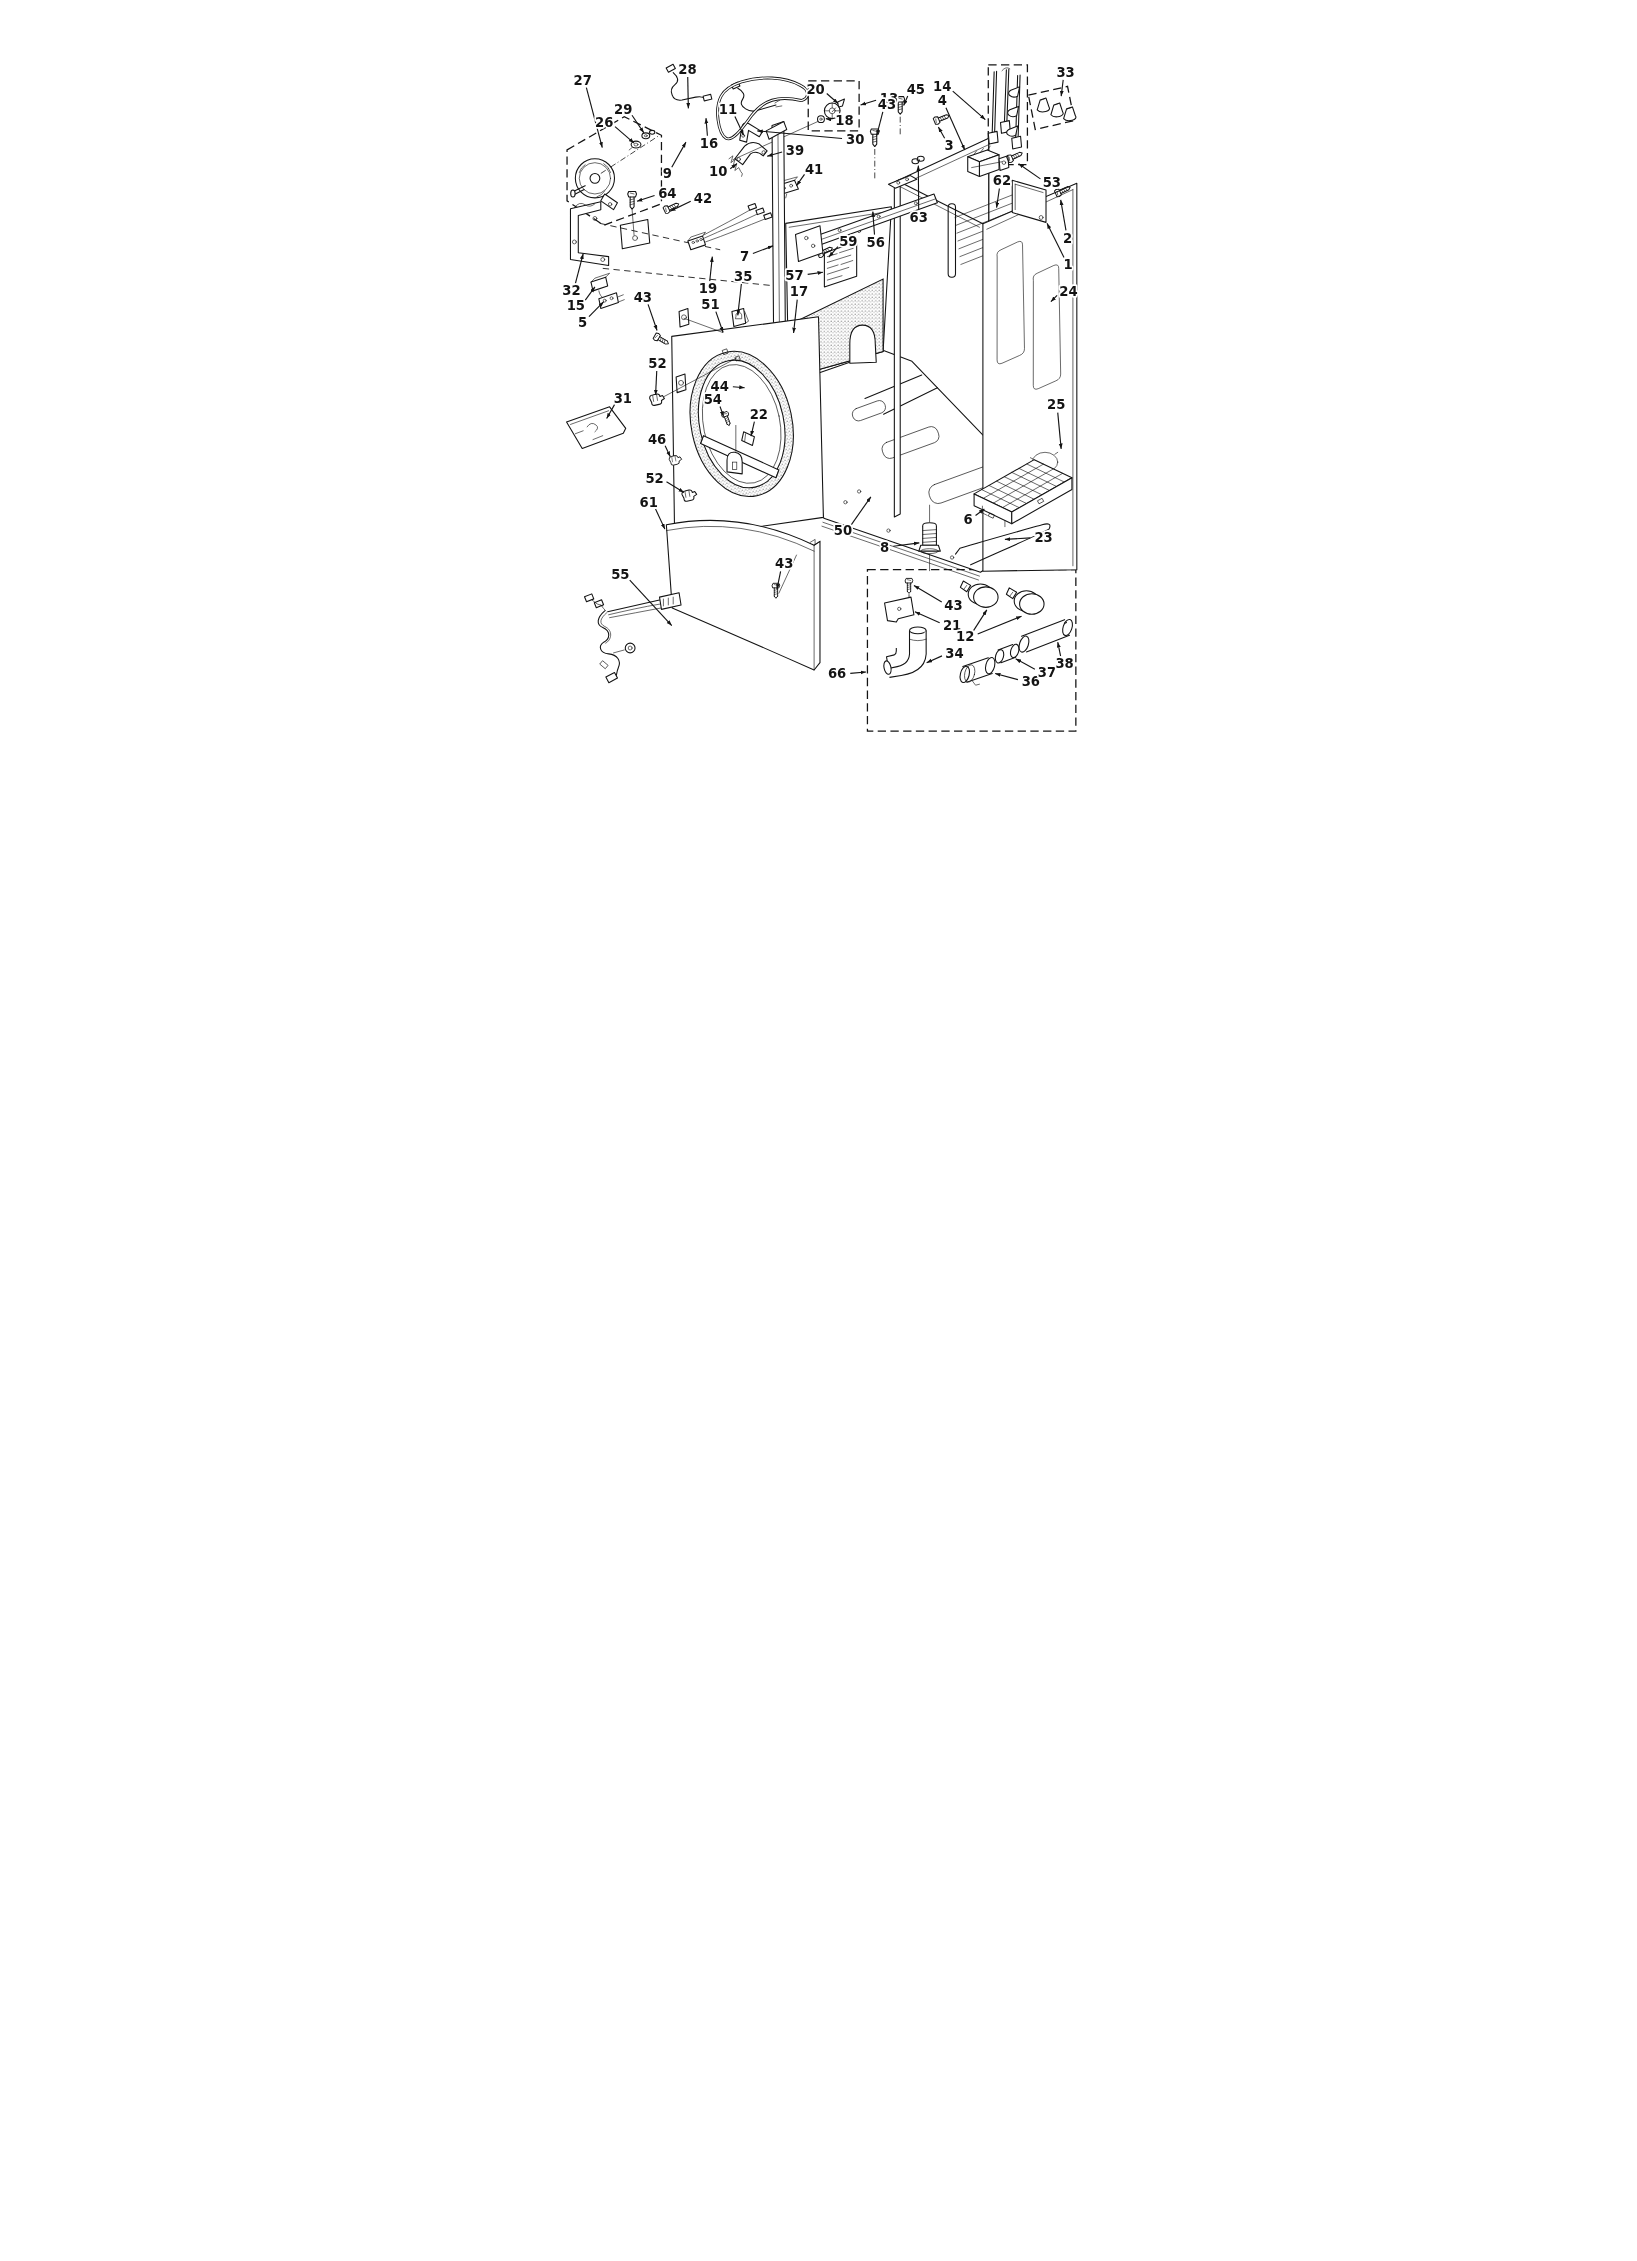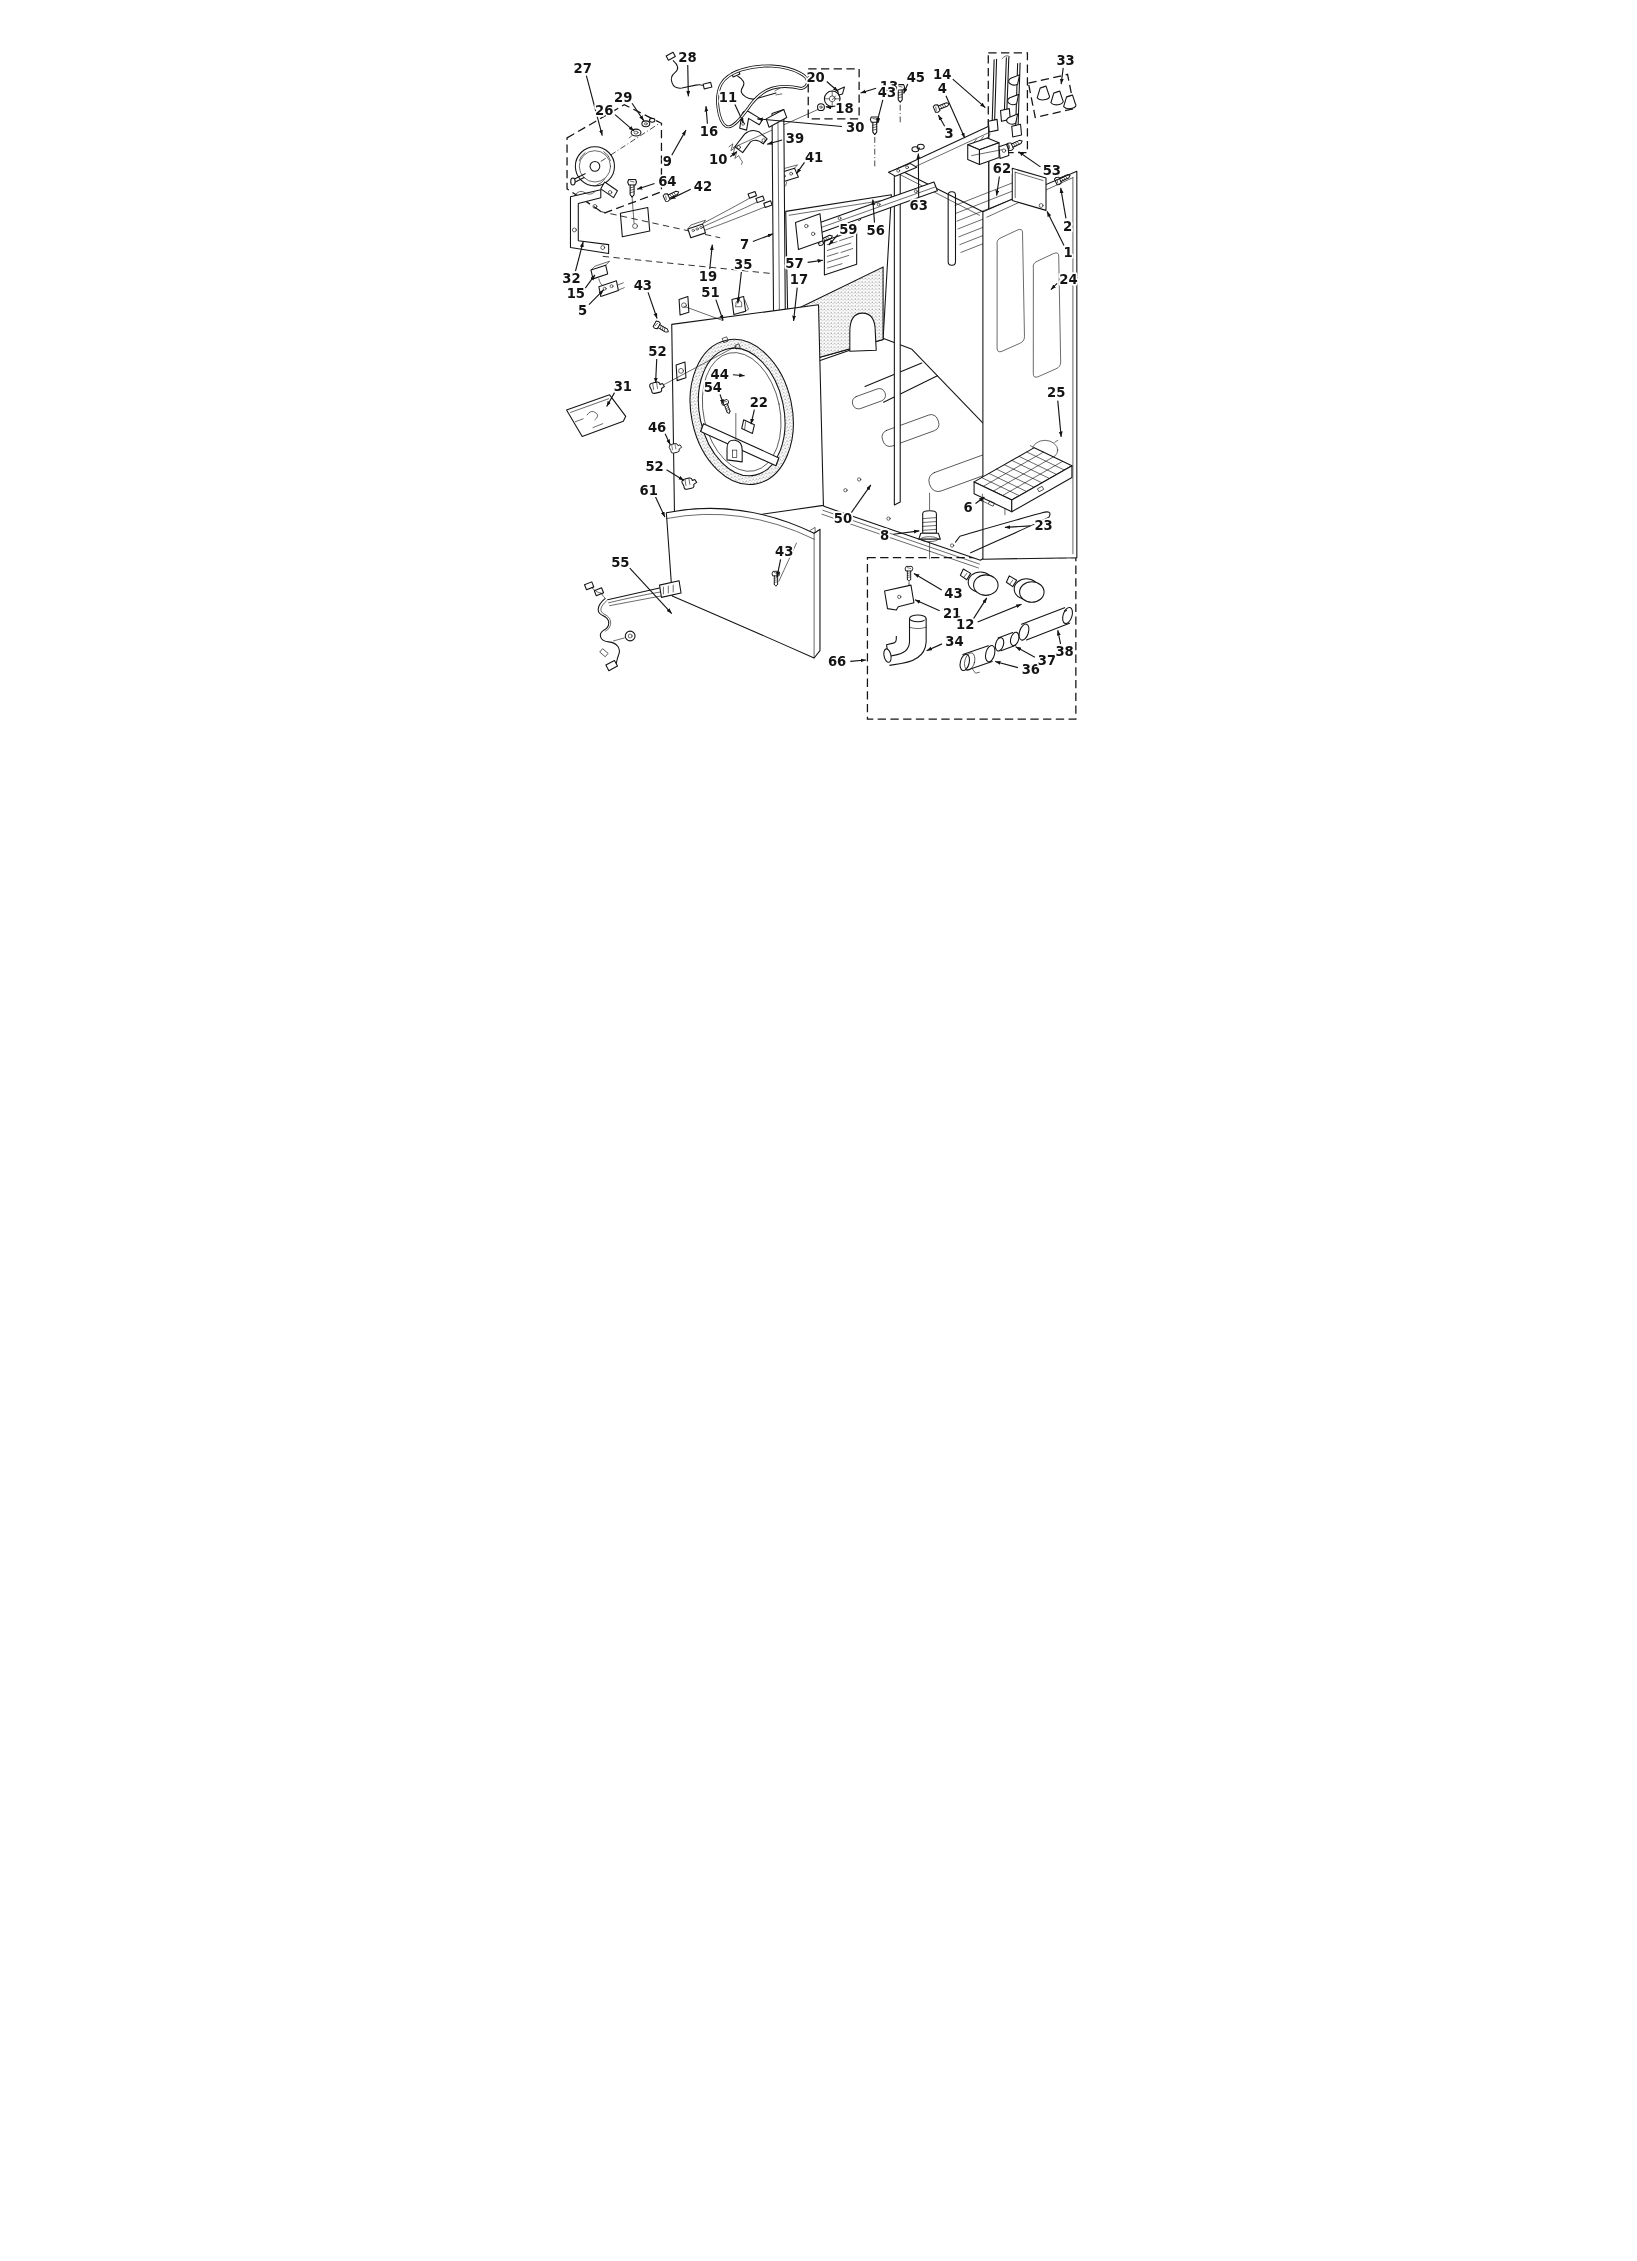--- a/index.html
+++ b/index.html
@@ -1,17 +1,17 @@
 <!DOCTYPE html>
 <html style="font-size:7.8px"><head>
 <meta charset="utf-8">
 <style>
   html,body{margin:0;padding:0;background:#ffffff;}
   body{font-family:"DejaVu Sans",sans-serif;}
-  .page{width:100%;max-width:546px;margin:0 auto;background:#15803d;}
+  .page{width:100%;max-width:546px;margin:12px auto;background:#15803d;}
   svg{display:block;width:100%;height:auto;background:#fff;}
   .p{stroke:#141414;stroke-width:2.2;fill:none;stroke-linejoin:round;stroke-linecap:round;}
   .pf{stroke:#141414;stroke-width:2.2;fill:#ffffff;stroke-linejoin:round;}
   .thin{stroke:#141414;stroke-width:1.3;fill:none;stroke-linecap:round;}
   .dashbox{stroke:#141414;stroke-width:2.6;fill:none;stroke-dasharray:17 9;}
   .dash{stroke:#141414;stroke-width:1.8;fill:none;stroke-dasharray:13 9;}
   .dashdot{stroke:#141414;stroke-width:1.6;fill:none;stroke-dasharray:12 5 2 5;}
   .leader{stroke:#141414;stroke-width:2.3;fill:none;}
   .callout-num{font-family:"DejaVu Sans",sans-serif;font-weight:bold;font-size:27px;fill:#141414;
     text-anchor:middle;dominant-baseline:central;paint-order:stroke;stroke:#ffffff;stroke-width:7px;stroke-linejoin:round;}

